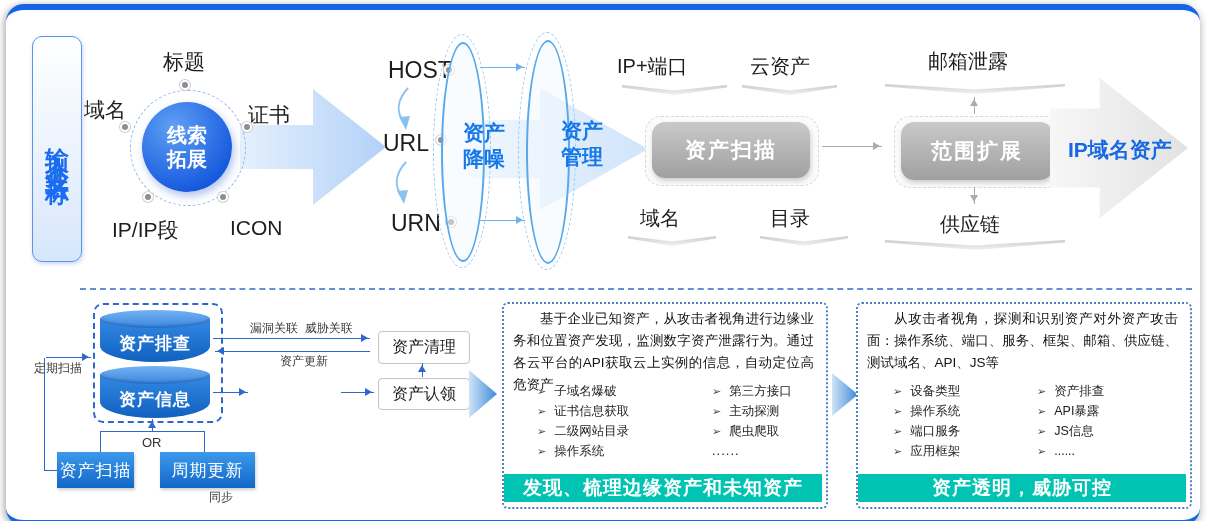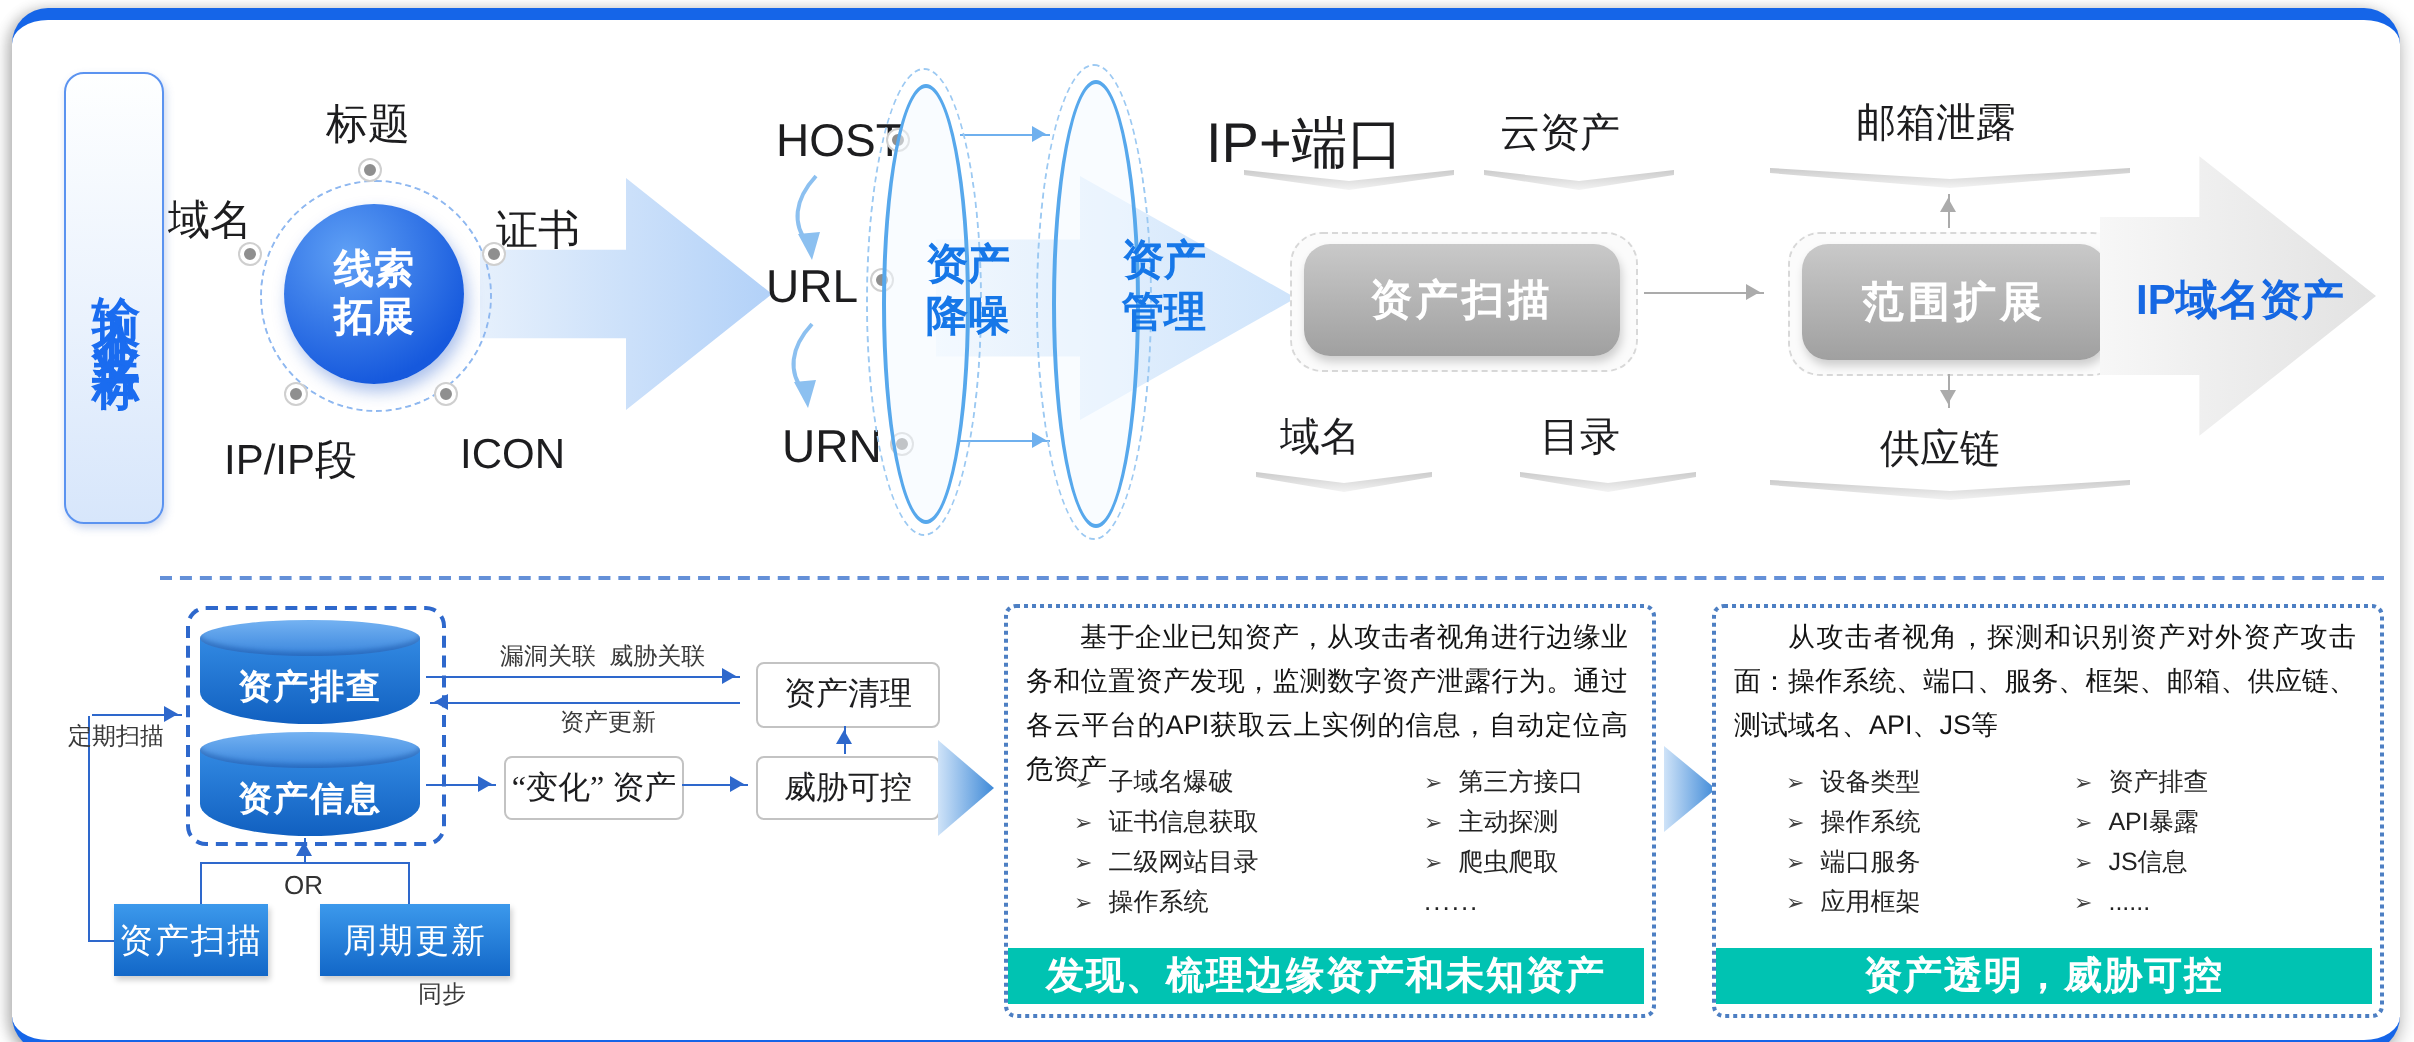--- a/index.html
+++ b/index.html
@@ -137,21 +137,21 @@
     <div>资产</div>
     <div>降噪</div>
   </div>
   <div class="lens-d" style="left:518px;top:32px;width:56px;height:236px"></div>
   <div class="lens" style="left:526px;top:40px;width:40px;height:220px"></div>
   <div class="lenslabel" style="left:559px;top:118px">
     <div>资产</div>
     <div>管理</div>
   </div>
 
-  <div class="lbl" style="left:603px;top:53px;font-size:28px">IP+端口</div>
+  <div class="lbl" style="left:617px;top:53px;font-size:20px">IP+端口</div>
   <div class="lbl" style="left:750px;top:53px;font-size:20px">云资产</div>
   <div class="pedestal" style="left:622px;top:85px;width:105px"></div>
   <div class="pedestal" style="left:742px;top:85px;width:95px"></div>
   <div class="grayoutline" style="left:645px;top:116px;width:172px;height:68px"></div>
   <div class="graybox" style="left:652px;top:122px;width:158px;height:56px">资产扫描</div>
   <div class="lbl" style="left:640px;top:205px;font-size:20px">域名</div>
   <div class="lbl" style="left:770px;top:205px;font-size:20px">目录</div>
   <div class="pedestal" style="left:628px;top:236px;width:88px"></div>
   <div class="pedestal" style="left:760px;top:236px;width:88px"></div>
 
@@ -185,22 +185,21 @@
   <div class="ln h" style="left:44px;top:470px;width:14px"></div>
   <div class="ln h r" style="left:46px;top:357px;width:45px"></div>
   <div class="small" style="left:34px;top:362px">定期扫描</div>
 
   <div class="small" style="left:250px;top:322px">漏洞关联  威胁关联</div>
   <div class="ln h r" style="left:213px;top:338px;width:157px"></div>
   <div class="ln h l" style="left:215px;top:351px;width:155px"></div>
   <div class="small" style="left:280px;top:355px">资产更新</div>
 
   <div class="wbox" style="left:378px;top:331px;width:90px;height:31px">资产清理</div>
-  <div class="wbox" style="left:252px;top:378px;width:88px;height:30px">“变化” 资产</div>
-  <div class="wbox" style="left:378px;top:378px;width:90px;height:30px">威胁可控</div>
+  <div class="wbox" style="left:378px;top:378px;width:90px;height:30px">资产认领</div>
   <div class="ln h r" style="left:213px;top:392px;width:35px"></div>
   <div class="ln h r" style="left:341px;top:392px;width:33px"></div>
   <div class="ln v u" style="left:422px;top:363px;height:14px"></div>
 
   <div class="ln v u" style="left:152px;top:419px;height:13px"></div>
   <div class="ln h" style="left:100px;top:431px;width:105px"></div>
   <div class="ln v" style="left:100px;top:431px;height:21px"></div>
   <div class="ln v" style="left:204px;top:431px;height:21px"></div>
   <div class="orlabel" style="left:140px;top:435px">OR</div>
   <div class="small" style="left:209px;top:426px">

